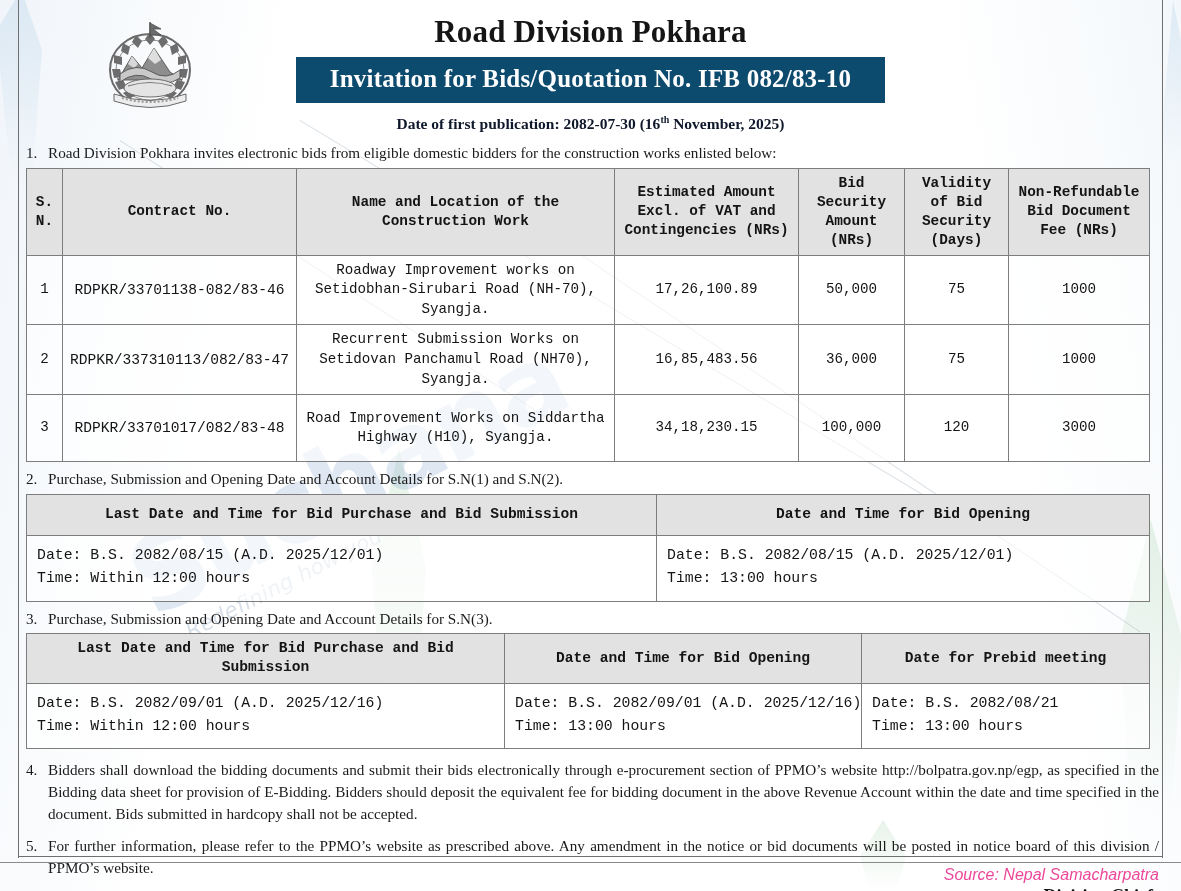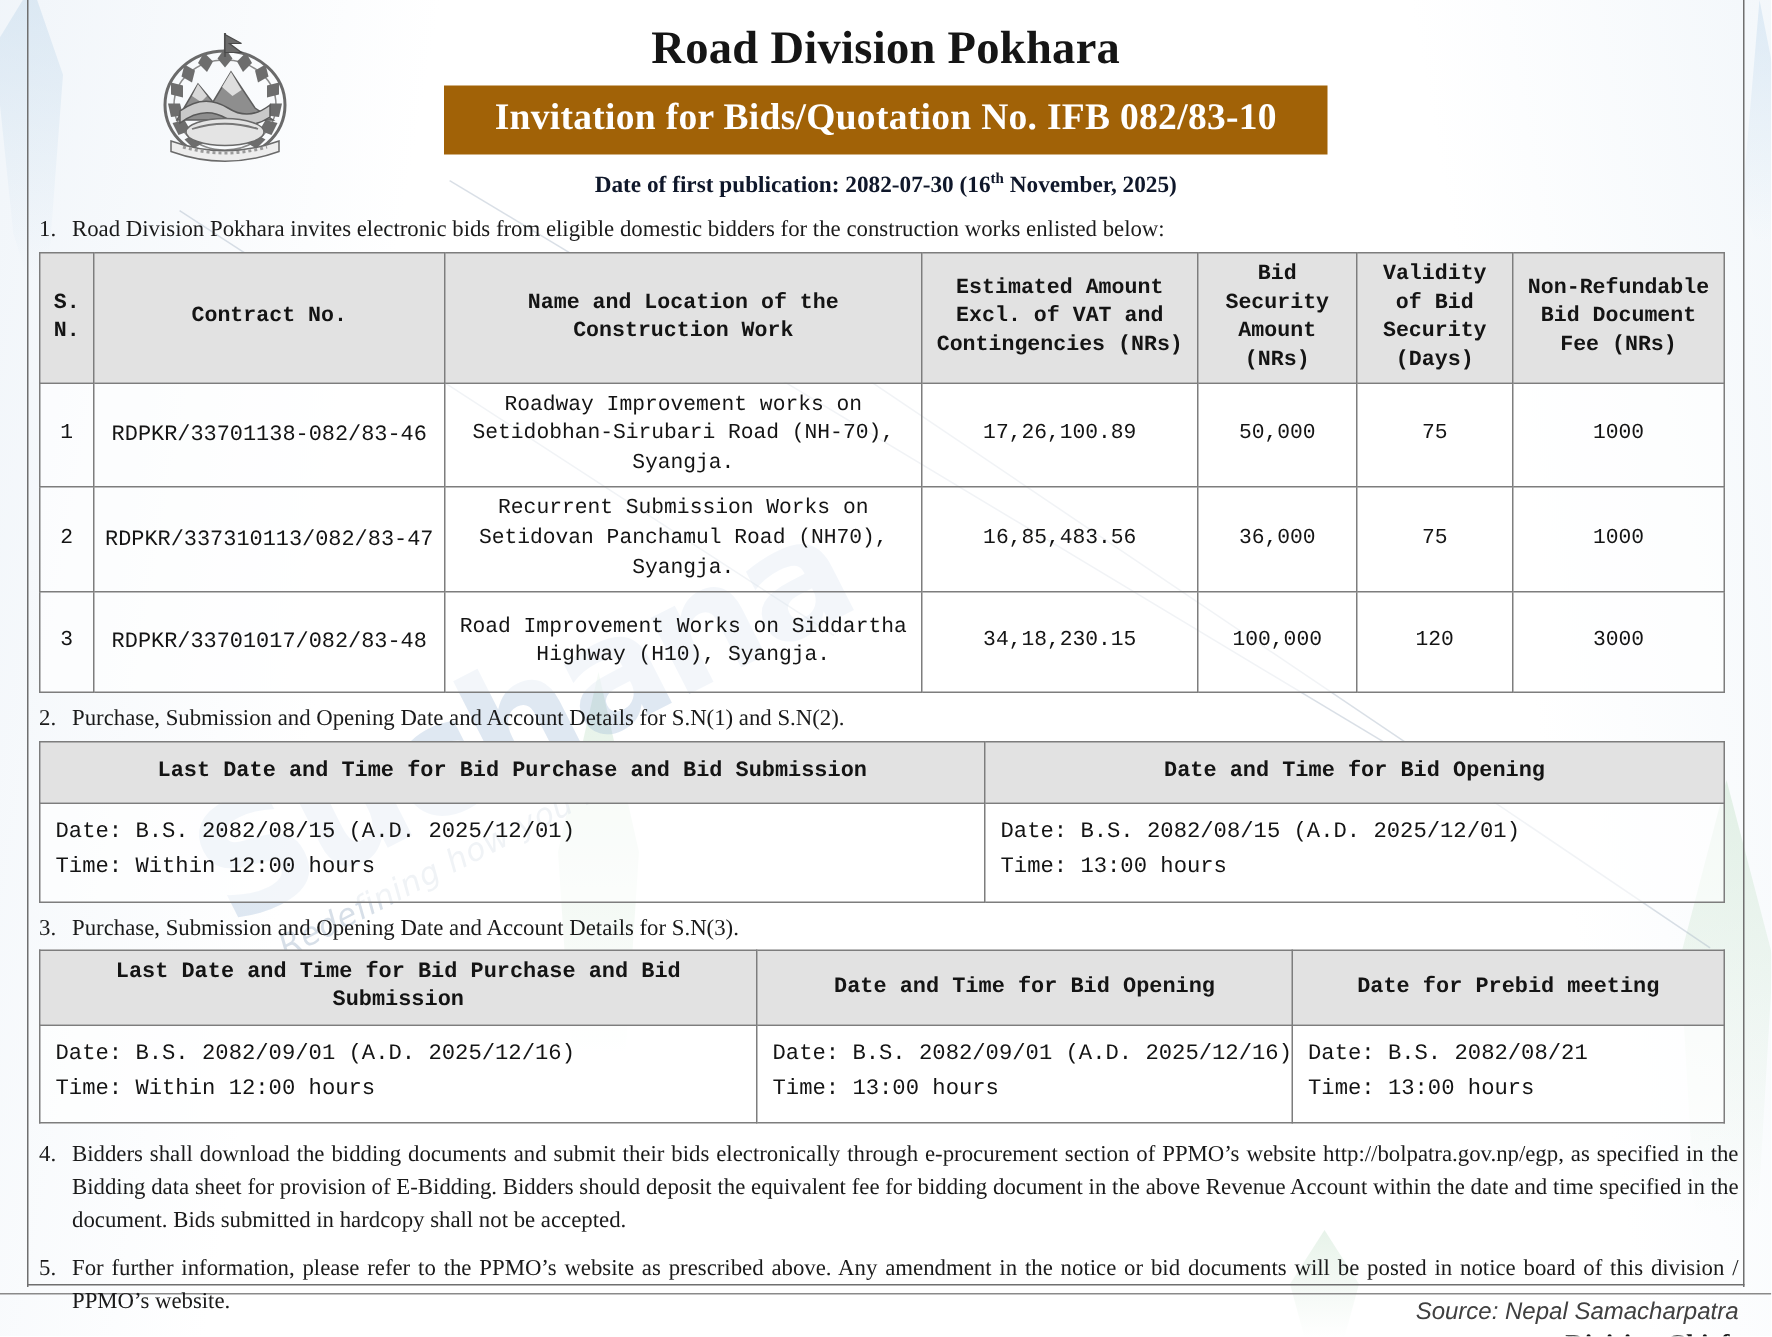--- a/index.html
+++ b/index.html
@@ -146,21 +146,21 @@
     letter-spacing: .2px;
     padding-top: 6px;
     color: #151515;
   }
   .banner-wrap {
     display: flex;
     justify-content: center;
     margin-top: 7px;
   }
   .banner {
-    background: #a16207;
+    background: #0c4a6e;
     color: #ffffff;
     font-size: 25px;
     font-weight: 700;
     padding: 8px 34px 10px;
     letter-spacing: .2px;
     white-space: nowrap;
   }
   .pubdate {
     text-align: center;
     font-size: 15.5px;
@@ -234,21 +234,21 @@
     padding-right: 6px;
     color: #141414;
   }
   .source {
     position: absolute;
     right: 22px;
     top: 866px;
     font-size: 16px;
     font-style: italic;
     font-family: "Liberation Sans", sans-serif;
-    color: #404040;
+    color: #ec4899;
     z-index: 3;
   }
 </style>
 </head>
 <body>
 
 <div id="page">
 
   <div class="bg-wash"></div>
   <div class="leaf l1"></div>

